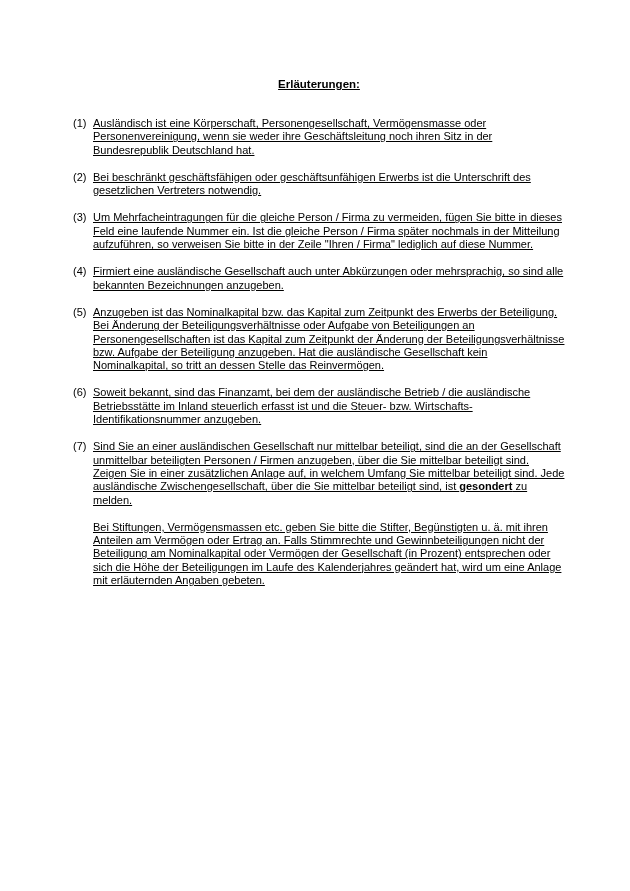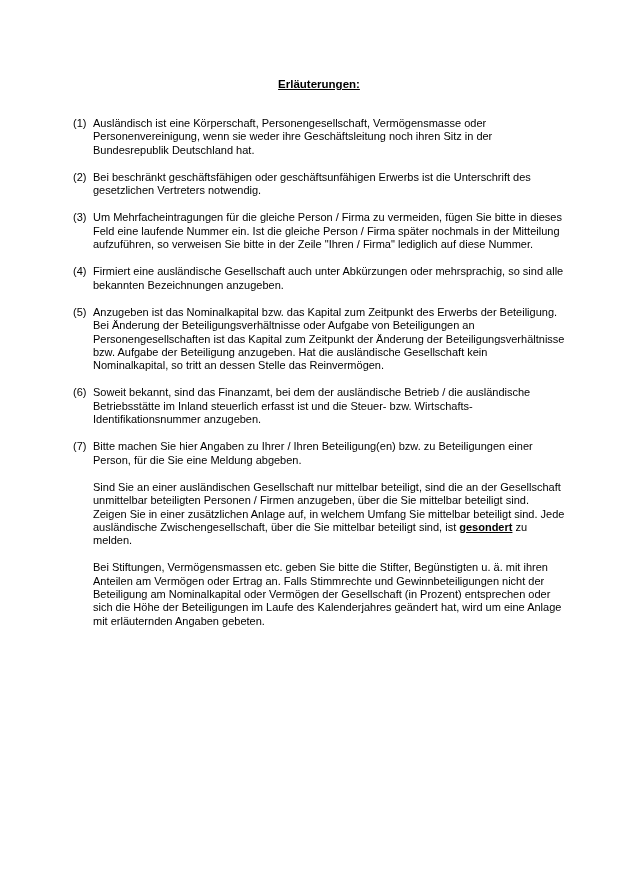--- a/index.html
+++ b/index.html
@@ -41,20 +41,21 @@
   .item-num {
     flex: none;
     width: 20px;
   }
   .item-body {
     flex: 1;
     width: 472px;
   }
   .item-body p {
     margin: 0;
+    text-decoration: underline;
   }
   .item-body p + p {
     margin-top: 14px;
   }
   .seg-bold-underline {
     font-weight: bold;
     text-decoration: underline;
   }
 </style>
 </head>
@@ -96,20 +97,19 @@
         </div>
         <div class="item">
           <span class="item-num">(6)</span>
           <div class="item-body">
             <p><span>Soweit bekannt, sind das Finanzamt, bei dem der ausländische Betrieb / die ausländische Betriebsstätte im Inland steuerlich erfasst ist und die Steuer- bzw. Wirtschafts-Identifikationsnummer anzugeben.</span></p>
           </div>
         </div>
         <div class="item">
           <span class="item-num">(7)</span>
           <div class="item-body">
-            <p><span>Bitte machen Sie hier Angaben zu Ihrer / Ihren Beteiligung(en) bzw. zu Beteiligungen einer Person, für die Sie eine Meldung abgeben.</span></p>
             <p><span>Sind Sie an einer ausländischen Gesellschaft nur mittelbar beteiligt, sind die an der Gesellschaft unmittelbar beteiligten Personen / Firmen anzugeben, über die Sie mittelbar beteiligt sind. Zeigen Sie in einer zusätzlichen Anlage auf, in welchem Umfang Sie mittelbar beteiligt sind. Jede ausländische Zwischengesellschaft, über die Sie mittelbar beteiligt sind, ist </span><span class="seg-bold-underline">gesondert</span><span> zu melden.</span></p>
             <p><span>Bei Stiftungen, Vermögensmassen etc. geben Sie bitte die Stifter, Begünstigten u. ä. mit ihren Anteilen am Vermögen oder Ertrag an. Falls Stimmrechte und Gewinnbeteiligungen nicht der Beteiligung am Nominalkapital oder Vermögen der Gesellschaft (in Prozent) entsprechen oder sich die Höhe der Beteiligungen im Laufe des Kalenderjahres geändert hat, wird um eine Anlage mit erläuternden Angaben gebeten.</span></p>
           </div>
         </div>
       </div>
   </div>
 </div>
 
 </body></html>

